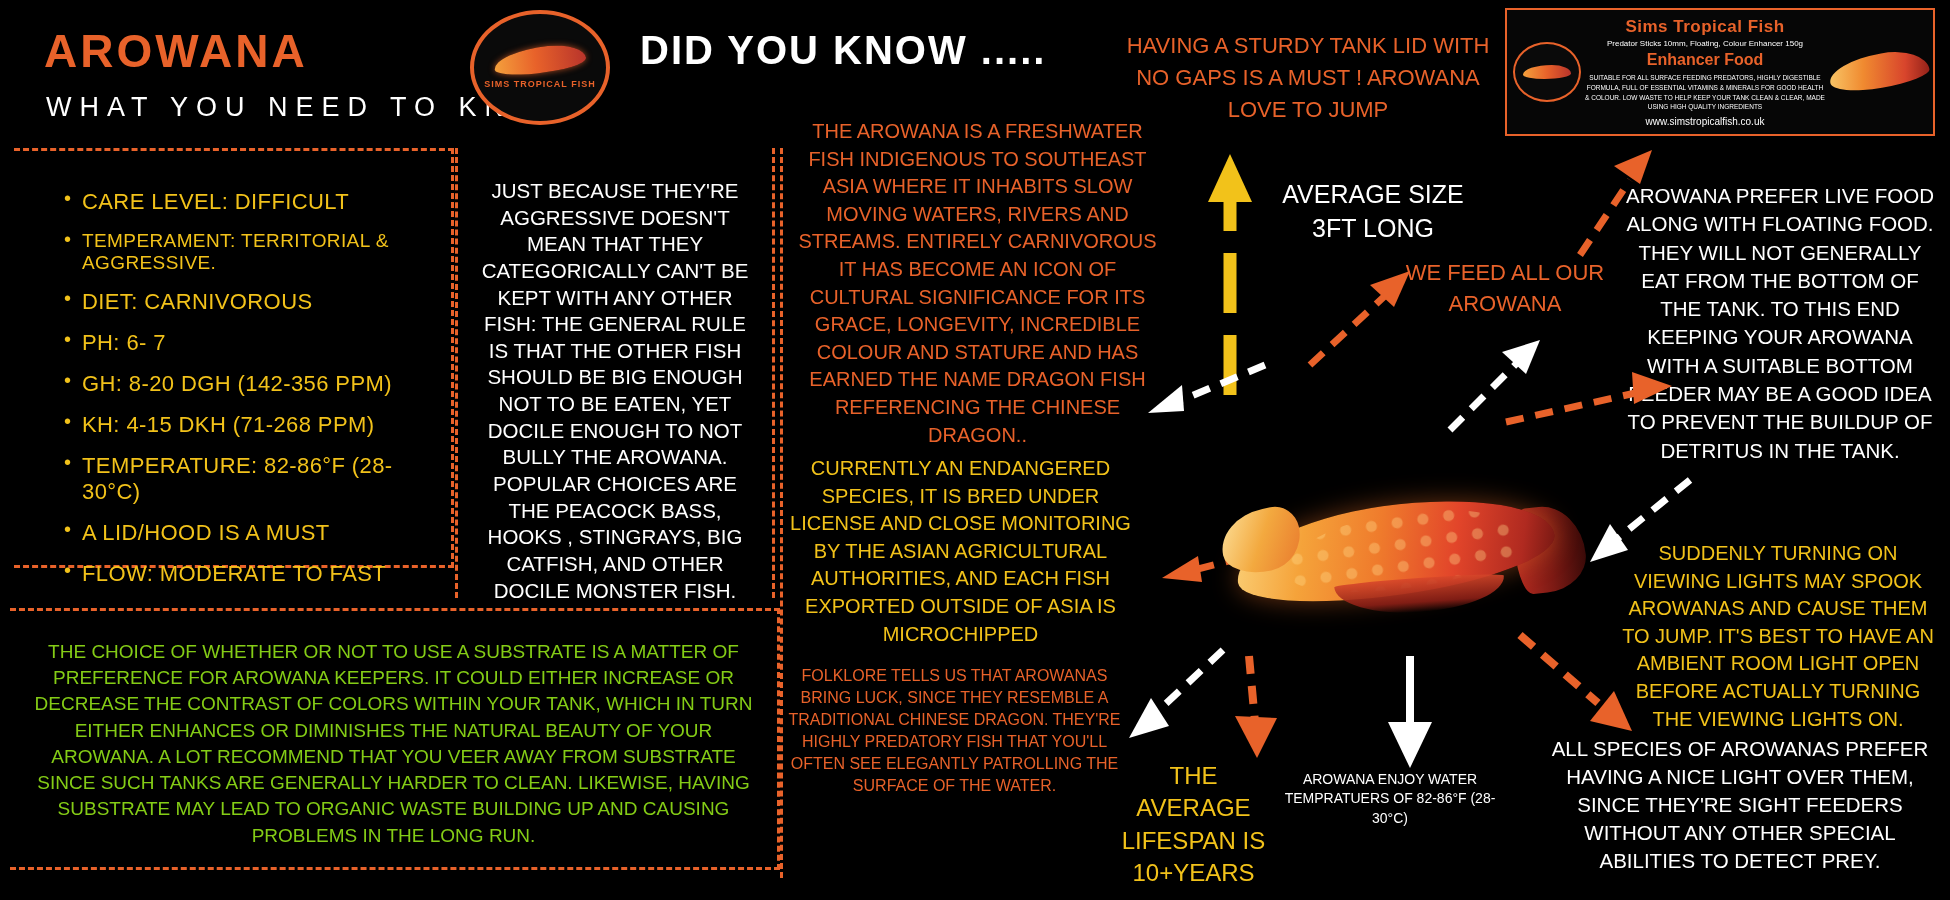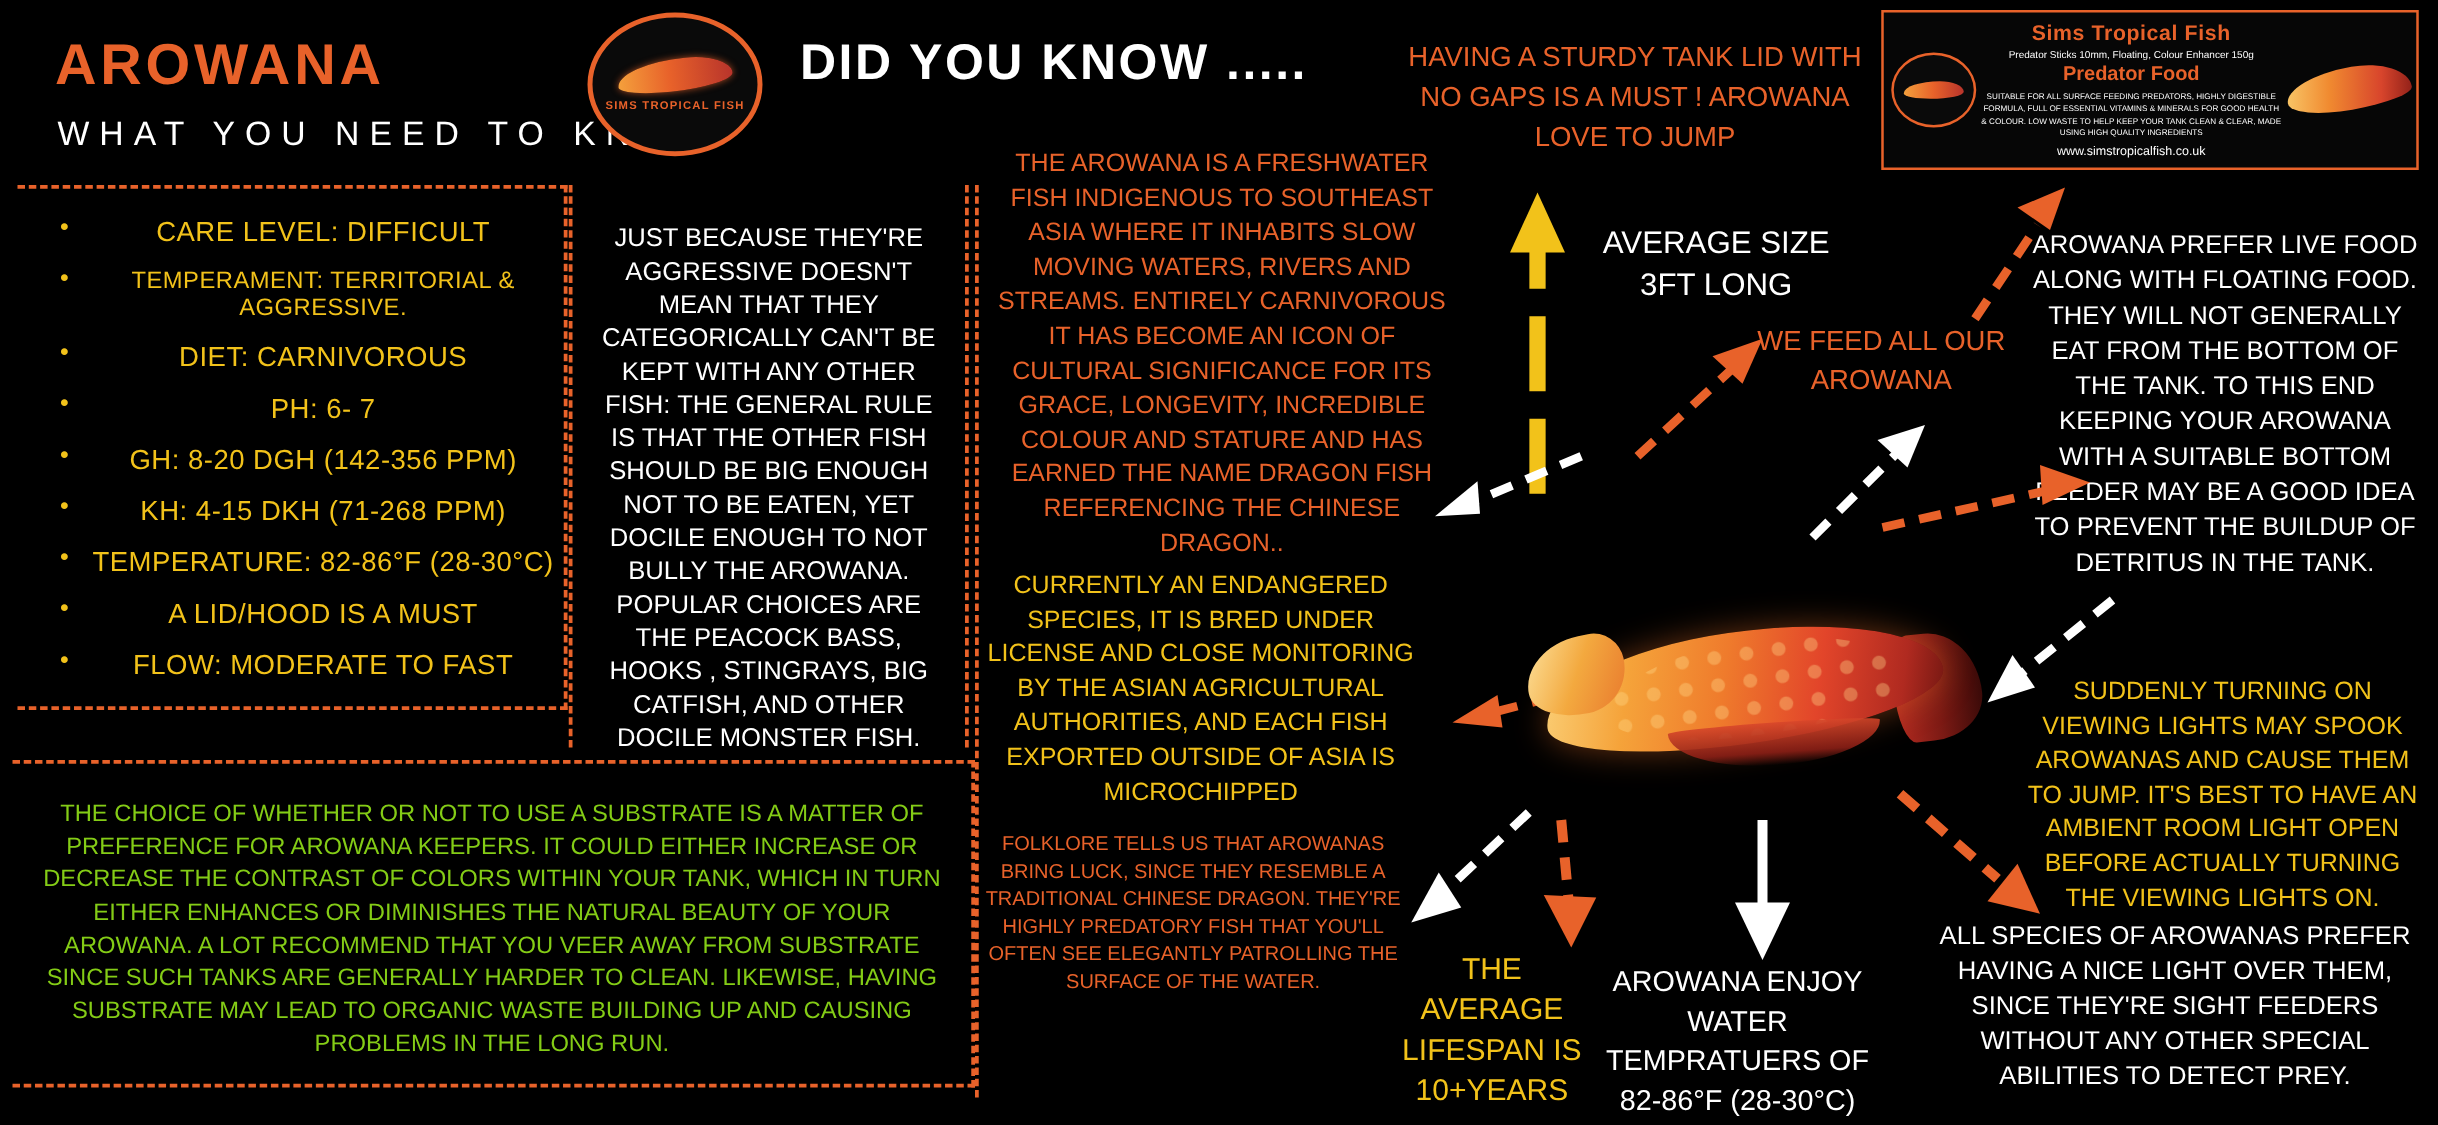--- a/index.html
+++ b/index.html
@@ -88,21 +88,21 @@
     transform:rotate(-10deg);
   }
 
   .facts-box {
     position:absolute; left:14px; top:148px; width:440px; height:420px;
     border-top:3px dashed #e8622a;
     border-bottom:3px dashed #e8622a;
     border-right:3px dashed #e8622a;
     border-left:none;
   }
-  .facts-list { list-style:none; margin:0; padding:22px 0 0 34px;text-align:center; }
+  .facts-list { list-style:none; margin:16px; padding:22px 0 0 34px; }
   .facts-list li {
     color:#f2c21a; font-size:22px; letter-spacing:.4px;
     margin-bottom:15px; position:relative; padding-left:18px;
     text-transform:uppercase;
   }
   .facts-list li::before {
     content:"•"; position:absolute; left:0; top:-2px; color:#f2c21a; font-size:20px;
   }
 
   .aggressive-box {
@@ -140,21 +140,21 @@
   .para-endangered { left:788px; top:455px; width:345px; font-size:20px; line-height:1.38; }
   .para-folklore { left:782px; top:665px; width:345px; font-size:16px; line-height:1.38; }
 
   .lid-note { left:1118px; top:30px; width:380px; font-size:22px; line-height:1.45; }
   .avg-size { left:1268px; top:178px; width:210px; font-size:25px; line-height:1.35; }
   .we-feed { left:1390px; top:258px; width:230px; font-size:22px; line-height:1.4; }
   .prefer-live { left:1620px; top:182px; width:320px; font-size:20.5px; line-height:1.38; }
   .spook { left:1618px; top:540px; width:320px; font-size:20px; line-height:1.38; }
   .all-species { left:1540px; top:735px; width:400px; font-size:20.5px; line-height:1.36; }
   .avg-life { left:1121px; top:760px; width:145px; font-size:24px; line-height:1.35; }
-  .water-temp { left:1280px; top:770px; width:220px; font-size:23px; line-height:1.38; }
+  .water-temp { left:1280px; top:770px; width:220px; font-size:14px; line-height:1.38; }
 
   
   .arrow { position:absolute; }
 
   
   .fish-wrap {
     position:absolute; left:1215px; top:460px; width:380px; height:190px;
   }
   .fish-body {
     position:absolute; left:20px; top:45px; width:320px; height:90px;
@@ -208,21 +208,21 @@
 
   <div class="didyouknow">DID YOU KNOW .....</div>
 
   <div class="product-box">
     <div class="product-fish-left">
       <div class="mini"></div>
     </div>
     <div class="product-mid">
       <div class="product-title">Sims Tropical Fish</div>
       <div class="product-sub">Predator Sticks 10mm, Floating, Colour Enhancer 150g</div>
-      <div class="product-type">Predator Food</div>
+      <div class="product-type">Enhancer Food</div>
       <div class="product-desc">SUITABLE FOR ALL SURFACE FEEDING PREDATORS, HIGHLY DIGESTIBLE FORMULA, FULL OF ESSENTIAL VITAMINS &amp; MINERALS FOR GOOD HEALTH &amp; COLOUR. LOW WASTE TO HELP KEEP YOUR TANK CLEAN &amp; CLEAR, MADE USING HIGH QUALITY INGREDIENTS</div>
       <div class="product-url">www.simstropicalfish.co.uk</div>
     </div>
     <div class="product-fish-right">
       <div class="big"></div>
     </div>
   </div>
 
   <div class="facts-box">
     <ul class="facts-list">

